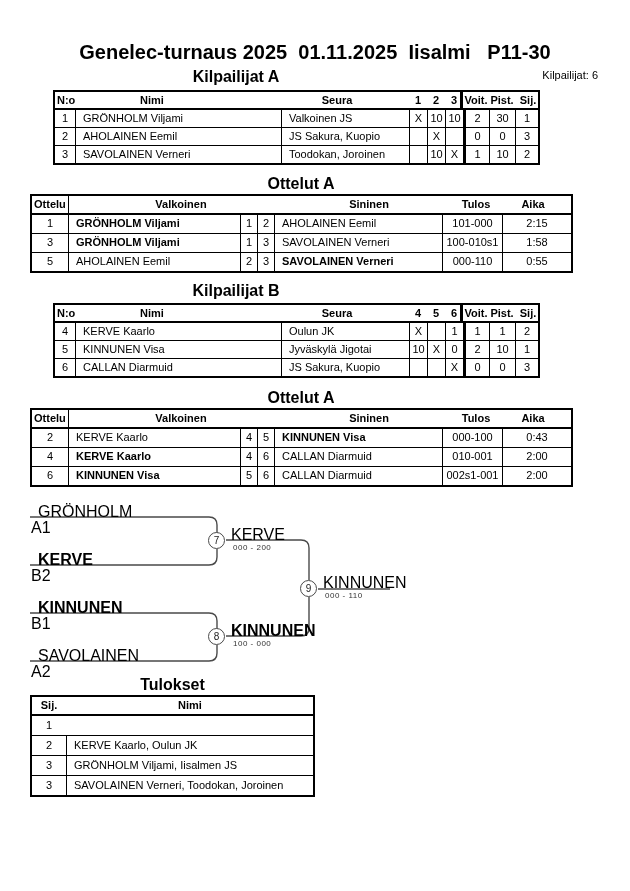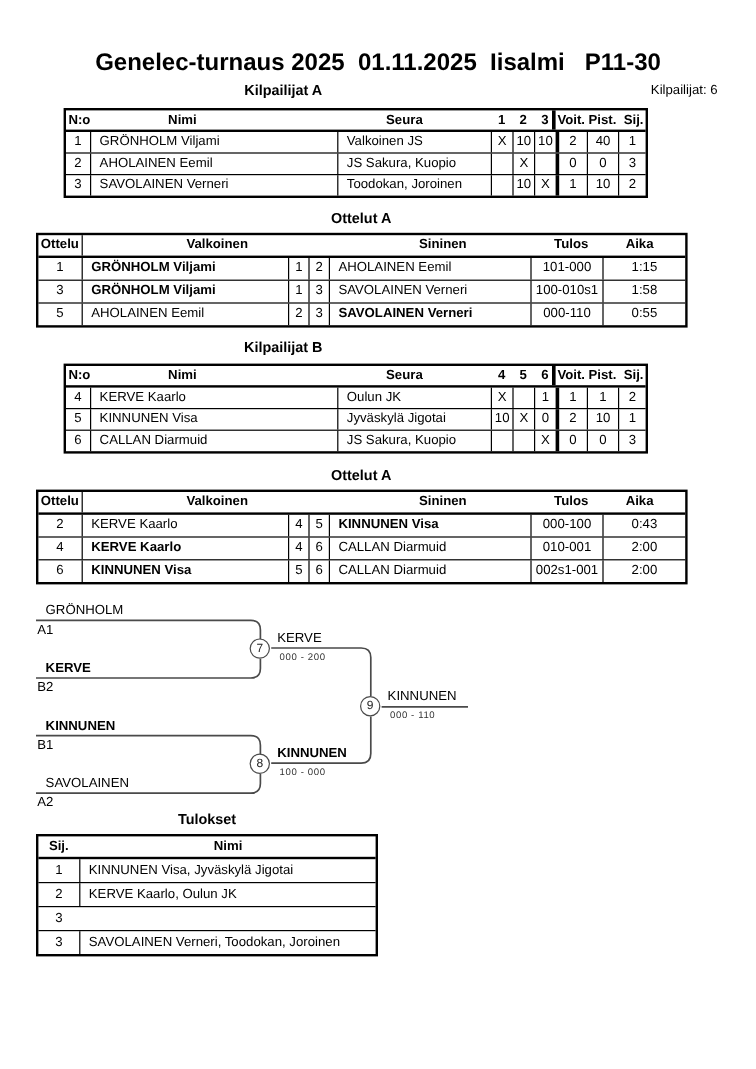--- a/index.html
+++ b/index.html
@@ -6,21 +6,21 @@
   .page {
     position:relative; width:630px; height:891px; background:#ffffff;
     font-family:"Liberation Sans","DejaVu Sans",sans-serif; color:#000;
     overflow:hidden;
   }
   .title {
     position:absolute; top:41px; left:0; width:630px; text-align:center;
     font-size:20px; font-weight:bold; white-space:pre; letter-spacing:0px;
   }
   .sec-heading {
-    position:absolute; text-align:center; font-size:12px; font-weight:bold; white-space:nowrap;
+    position:absolute; text-align:center; font-size:16px; font-weight:bold; white-space:nowrap;
   }
   .count-label { position:absolute; top:69px; right:32px; font-size:11px; }
 
   
   .tbl { position:absolute; left:30px; border:2px solid #000; box-sizing:border-box; background:#fff; }
   .hdr { position:relative; border-bottom:2px solid #000; font-weight:bold; font-size:11px; }
   .hl  { position:absolute; top:0; white-space:nowrap; }
   .hc  { position:absolute; top:0; transform:translateX(-50%); white-space:nowrap; }
   .vdiv { position:absolute; top:0; bottom:0; width:1px; background:#000; }
   .vdiv3 { position:absolute; top:0; bottom:0; width:3px; background:#000; }
@@ -44,21 +44,21 @@
   .match .hdr { height:17px; line-height:17px; }
   .match .row { grid-template-columns:36px 172px 17px 17px 168px 60px 69px; height:18px; line-height:17px; }
 
   
   .res { width:285px; }
   .res .hdr { height:17px; line-height:17px; }
   .res .row { grid-template-columns:34px 247px; height:19px; line-height:18px; }
 
   
   .bracket-svg { position:absolute; left:0; top:0; pointer-events:none; }
-  .bk-label { position:absolute; font-size:11px; white-space:nowrap; }
+  .bk-label { position:absolute; font-size:16px; white-space:nowrap; }
   .bk-score { position:absolute; font-size:8px; color:#333; letter-spacing:0.5px; white-space:nowrap; }
   .bk-circle {
     position:absolute; width:15px; height:15px; border:1.5px solid #4a4a4a; border-radius:50%;
     background:#fff; text-align:center; line-height:15px; font-size:10px; color:#222;
   }
 </style>
 </head>
 <body>
 
 <div class="page">
@@ -93,21 +93,21 @@
       <i class="vdiv3" style="left:405px"></i>
     </div>
     <div class="row">
       <div class="c cc">1</div>
       <div class="c nm bl">GRÖNHOLM Viljami</div>
       <div class="c nm bl">Valkoinen JS</div>
       <div class="c cc bl">X</div>
       <div class="c cc bl">10</div>
       <div class="c cc bl">10</div>
       <div class="c cc bl3">2</div>
-      <div class="c cc bl">40</div>
+      <div class="c cc bl">30</div>
       <div class="c cc bl">1</div>
     </div>
     <div class="row">
       <div class="c cc">2</div>
       <div class="c nm bl">AHOLAINEN Eemil</div>
       <div class="c nm bl">JS Sakura, Kuopio</div>
       <div class="c cc bl"></div>
       <div class="c cc bl">X</div>
       <div class="c cc bl"></div>
       <div class="c cc bl3">0</div>
@@ -137,21 +137,21 @@
       <span class="hc" style="left:501px">Aika</span>
       <i class="vdiv" style="left:36px"></i>
     </div>
     <div class="row">
       <div class="c cc">1</div>
       <div class="c nm bl bold">GRÖNHOLM Viljami</div>
       <div class="c cc bl">1</div>
       <div class="c cc bl">2</div>
       <div class="c nm bl">AHOLAINEN Eemil</div>
       <div class="c cc bl">101-000</div>
-      <div class="c cc bl">1:15</div>
+      <div class="c cc bl">2:15</div>
     </div>
     <div class="row">
       <div class="c cc">3</div>
       <div class="c nm bl bold">GRÖNHOLM Viljami</div>
       <div class="c cc bl">1</div>
       <div class="c cc bl">3</div>
       <div class="c nm bl">SAVOLAINEN Verneri</div>
       <div class="c cc bl">100-010s1</div>
       <div class="c cc bl">1:58</div>
     </div>
@@ -275,28 +275,28 @@
   <div class="bk-score" style="left:325px;top:591px;">000 - 110</div>
 
   <div class="sec-heading" style="top:676px;left:0;width:345px;">Tulokset</div>
   <div class="tbl res" style="top:695px;">
     <div class="hdr">
       <span class="hc" style="left:17px">Sij.</span>
       <span class="hc" style="left:158px">Nimi</span>
     </div>
     <div class="row">
       <div class="c cc">1</div>
-      <div class="c nm bl">KINNUNEN Visa, Jyväskylä Jigotai</div>
     </div>
     <div class="row">
       <div class="c cc">2</div>
       <div class="c nm bl">KERVE Kaarlo, Oulun JK</div>
     </div>
     <div class="row">
       <div class="c cc">3</div>
+      <div class="c nm bl">GRÖNHOLM Viljami, Iisalmen JS</div>
     </div>
     <div class="row">
       <div class="c cc">3</div>
       <div class="c nm bl">SAVOLAINEN Verneri, Toodokan, Joroinen</div>
     </div>
   </div>
 
 </div>
 
 </body></html>

